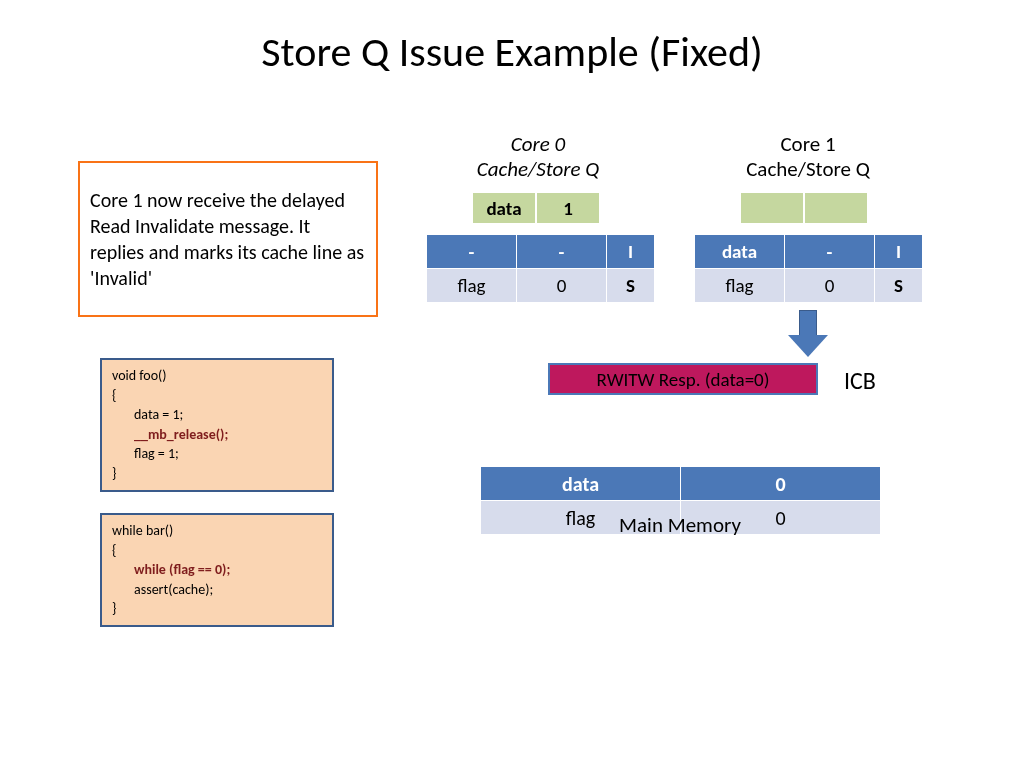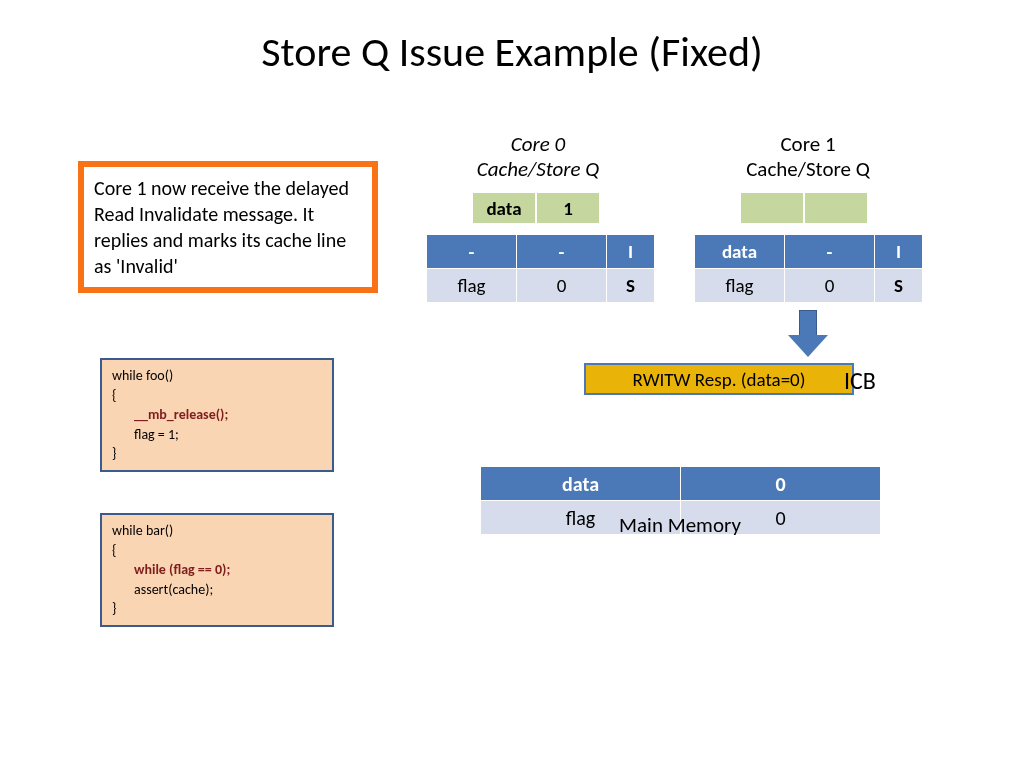--- a/index.html
+++ b/index.html
@@ -16,22 +16,22 @@
     text-align: center;
     font-size: 42px;
     padding-top: 26px;
     font-weight: 400;
   }
   .note-box {
     position: absolute;
     left: 78px;
     top: 161px;
     width: 300px;
-    border: 6px solid #f97316;
-    padding: 8px 10px;
+    border: 2px solid #f97316;
+    padding: 24px 10px;
     font-size: 20px;
     line-height: 1.3;
   }
   .core-label {
     position: absolute;
     text-align: center;
     font-size: 21px;
     line-height: 1.2;
     width: 180px;
   }
@@ -90,25 +90,25 @@
   .arrow .head {
     width: 0; height: 0;
     border-left: 20px solid transparent;
     border-right: 20px solid transparent;
     border-top: 22px solid #4b78b7;
     margin: -1px auto 0;
   }
 
   .resp-box {
     position: absolute;
-    left: 584px;
+    left: 548px;
     top: 363px;
     width: 270px;
     height: 32px;
-    background: #eab308;
+    background: #be185d;
     border: 2px solid #4b78b7;
     display: flex;
     align-items: center;
     justify-content: center;
     font-size: 19px;
   }
   .icb-label {
     position: absolute;
     left: 844px;
     top: 366px;
@@ -226,22 +226,23 @@
   </tr>
   <tr>
     <td class="row">flag</td>
     <td class="row">0</td>
   </tr>
 </tbody>
   </table>
 <div class="mem-label">Main Memory</div>
 
 <div class="code-box cb-foo">
-  <span>while foo()</span><br>
+  <span>void foo()</span><br>
   <span>{</span><br>
+  <span class="indent">data = 1;</span>
   <span class="indent red">__mb_release();</span>
   <span class="indent">flag = 1;</span>
   <span>}</span>
 </div>
 
 <div class="code-box cb-bar">
   <span>while bar()</span><br>
   <span>{</span><br>
   <span class="indent red">while (flag == 0);</span>
   <span class="indent">assert(cache);</span>

